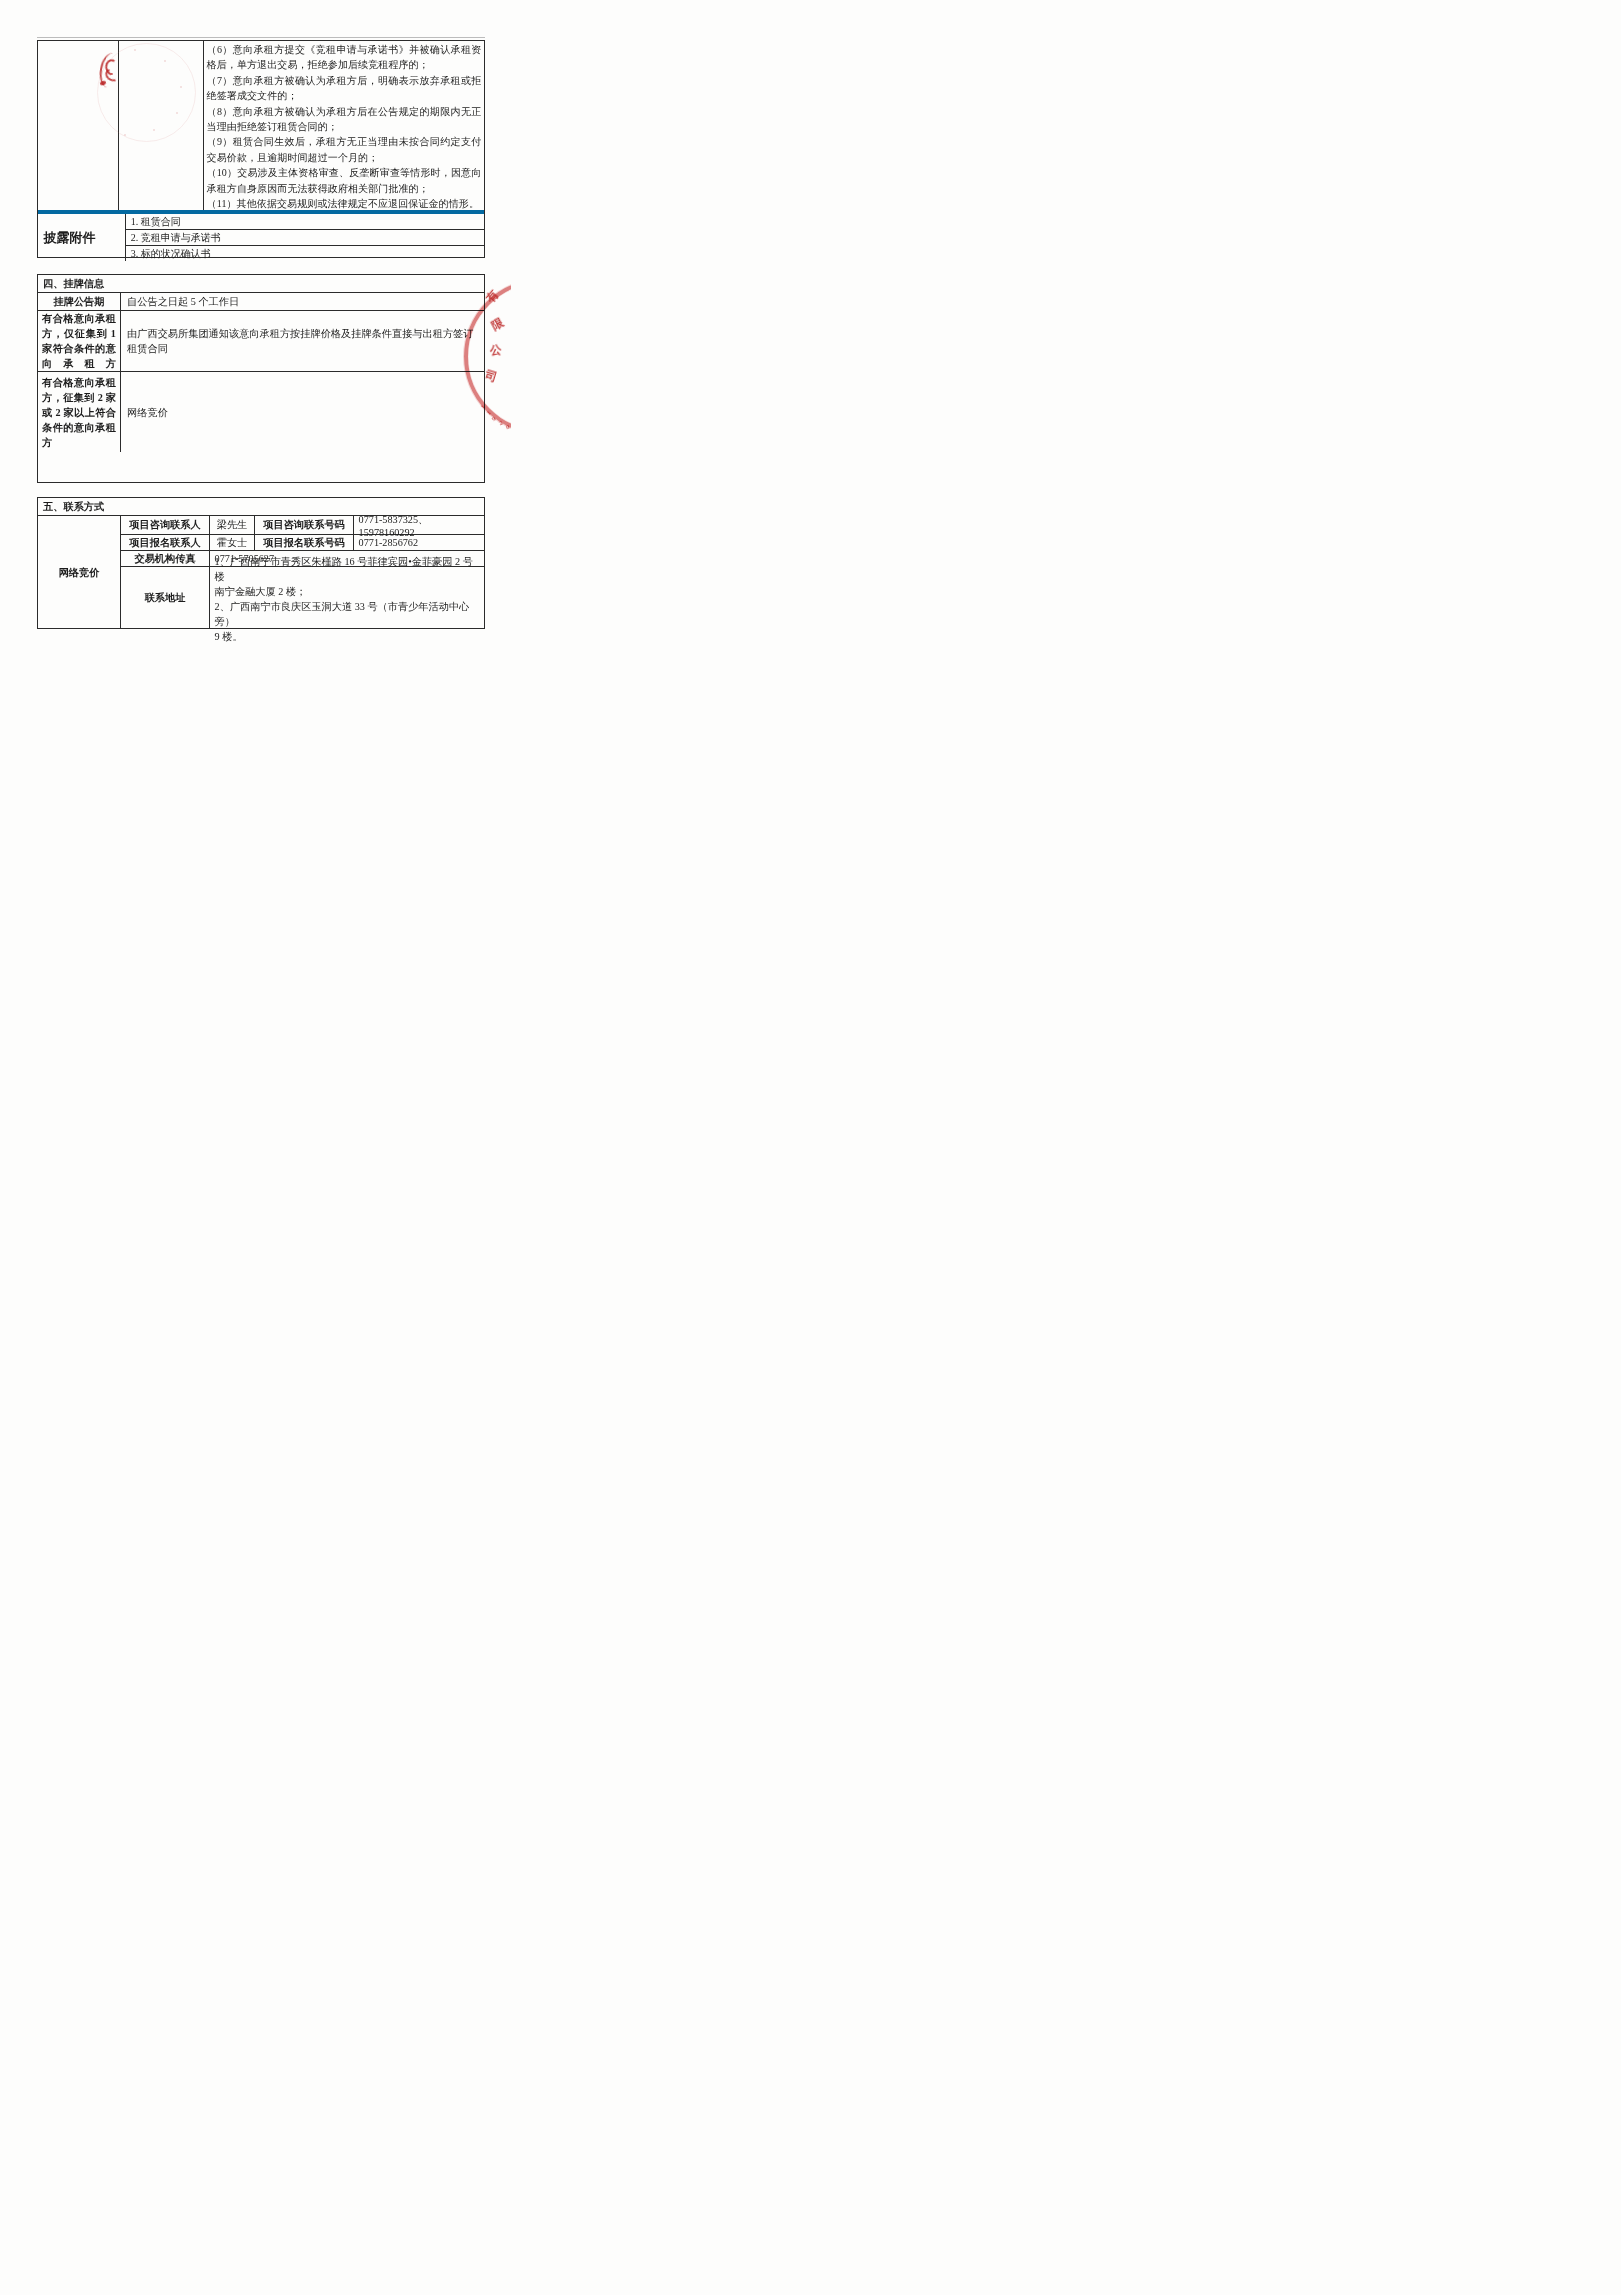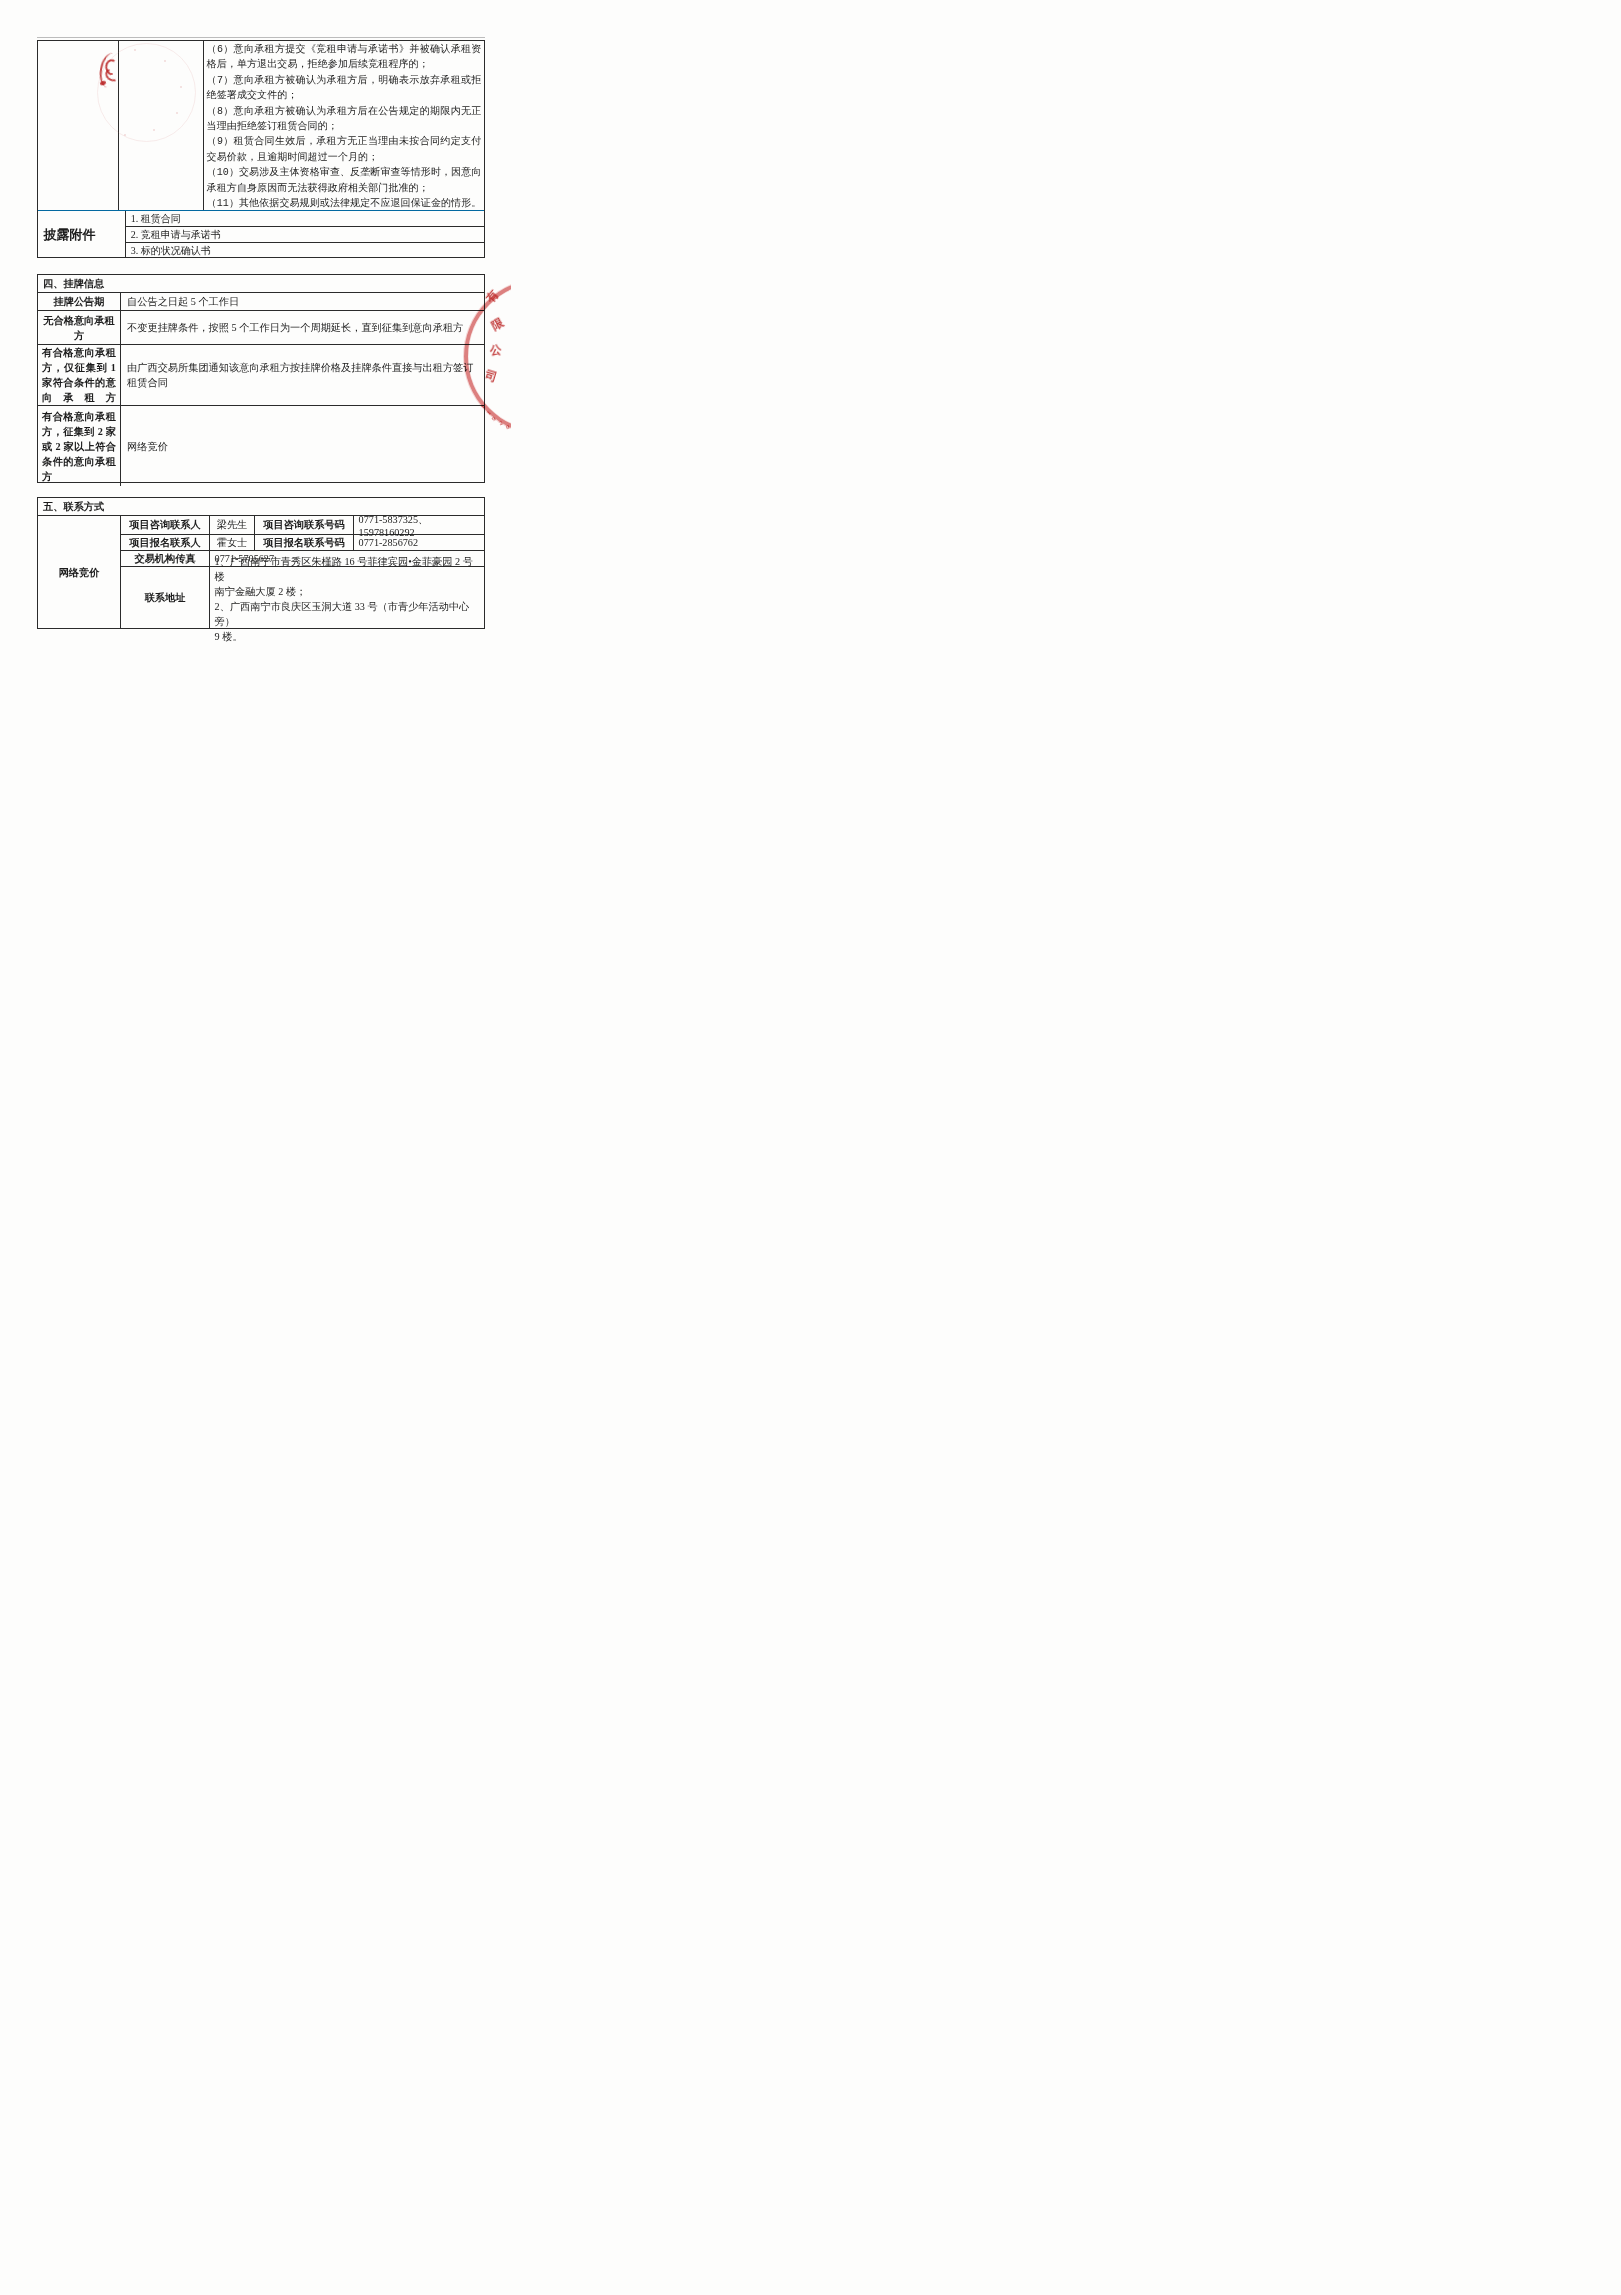--- a/index.html
+++ b/index.html
@@ -10,21 +10,21 @@
     color:#1c1c1c;
   }
   .tbl { position:absolute; left:37px; width:448px; border:1px solid #2b2b2b; box-sizing:border-box; background:transparent; }
   .cell, .trow, .lbl, .val { box-sizing:border-box; }
 
   
   .preline { position:absolute; left:37px; top:37px; width:448px; height:0.5px; background:#9a9a9a; opacity:.65; }
 
   
   .tbl1 { top:40px; height:218px; }
-  .t1-rowA { display:flex; height:169px; border-bottom:1px solid #0369a1;font-family:Liberation Mono, monospace; }
+  .t1-rowA { display:flex; height:169px; border-bottom:4px solid #0369a1; }
   .t1-rowA .c1 { width:81px; border-right:0.8px solid #2b2b2b; }
   .t1-rowA .c2 { width:85px; border-right:0.8px solid #2b2b2b; }
   .t1-rowA .c3 { flex:1; padding:1px 2.6px 0 2.6px; overflow:hidden; }
   .c3 p { margin:0; font-size:10px; line-height:15.4px; text-align:justify; text-align-last:left; letter-spacing:0.1px; }
   .t1-rowB { display:flex; height:47px; }
   .t1-rowB .blabel { width:81px; border-right:0.8px solid #2b2b2b; display:flex; align-items:center; padding-left:5.6px; font-weight:bold; font-size:13px; }
   .t1-rowB .bitems { flex:1; display:flex; flex-direction:column; }
   .battach { height:16px; border-bottom:0.8px solid #2b2b2b; display:flex; align-items:center; padding-left:5.1px; font-size:10px; }
   .battach.last { border-bottom:none; height:15.3px; }
 
@@ -104,24 +104,20 @@
       </div>
     </div>
   </section>
 
   <section class="tbl tbl2">
     <div class="thead">四、挂牌信息</div>
     <div class="trow2 rA">
       <div class="lbl">挂牌公告期</div>
       <div class="val">自公告之日起 5 个工作日</div>
     </div>
-    <div class="trow2 rB">
-      <div class="lbl">无合格意向承租方</div>
-      <div class="val">不变更挂牌条件，按照 5 个工作日为一个周期延长，直到征集到意向承租方</div>
-    </div>
     <div class="trow2 rC">
       <div class="lbl just">有合格意向承租方，仅征集到 1 家符合条件的意向承租方</div>
       <div class="val">由广西交易所集团通知该意向承租方按挂牌价格及挂牌条件直接与出租方签订租赁合同</div>
     </div>
     <div class="trow2 rD">
       <div class="lbl just">有合格意向承租方，征集到 2 家或 2 家以上符合条件的意向承租方</div>
       <div class="val">网络竞价</div>
     </div>
   </section>
 

